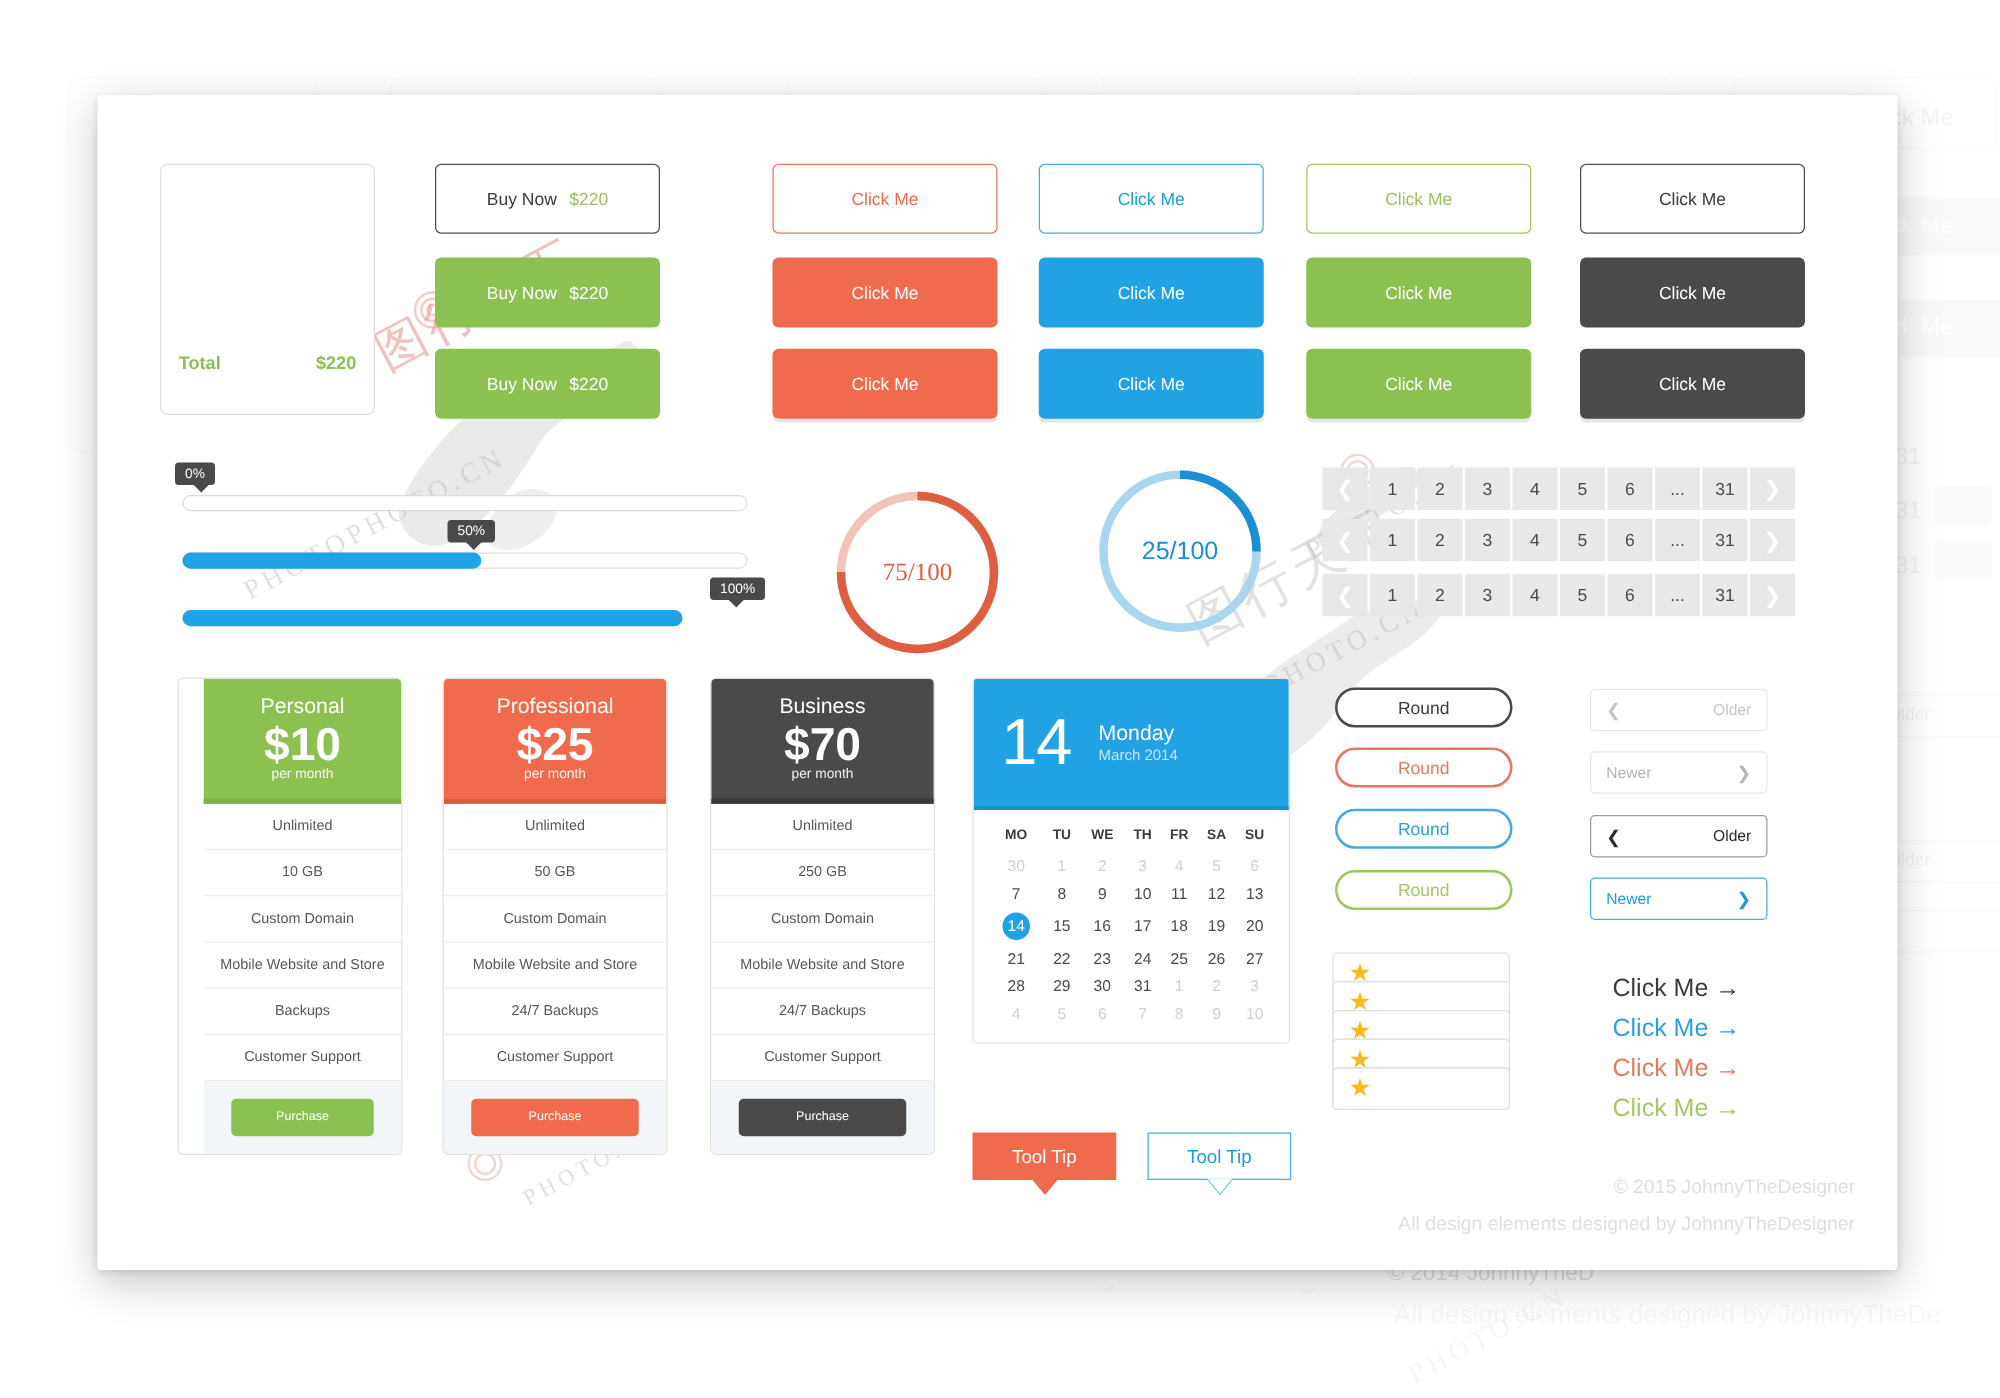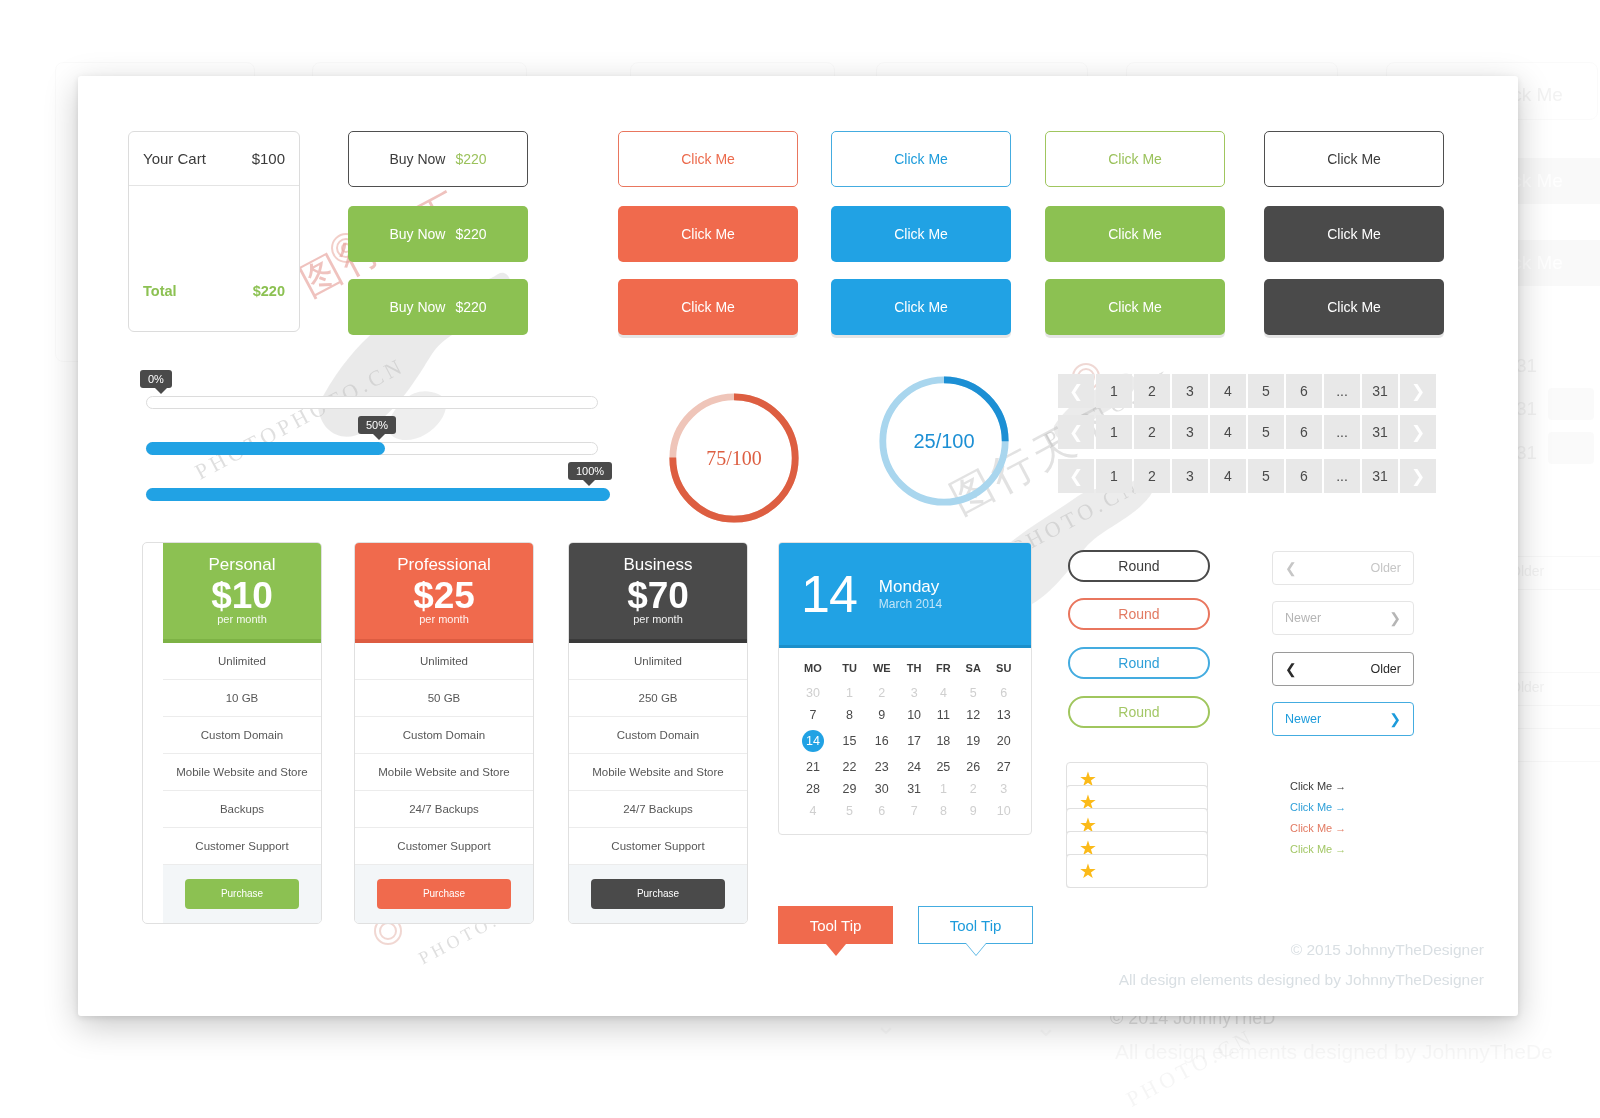--- a/index.html
+++ b/index.html
@@ -130,21 +130,21 @@
   .on .chev { font-size:14px; }
 
   
   .stars { position:absolute; }
   .star-row { display:flex; gap:3px; margin-bottom:3px; }
   .star { font-size:20px; line-height:20px; color:#e2e2e2; }
   .star.on { color:#FBBA19; }
 
   
   .links { position:absolute; }
-  .link { font-size:11px; margin-bottom:9px; cursor:pointer; white-space:nowrap; }
+  .link { font-size:20px; margin-bottom:9px; cursor:pointer; white-space:nowrap; }
 
   
   .tip { position:absolute; height:38px; display:flex; align-items:center;
          justify-content:center; font-size:15px; padding:0 26px; }
   .tip-solid { background:#F06A4D; color:#fff; }
   .tip-solid:after { content:""; position:absolute; left:50%; margin-left:-10px;
                      bottom:-12px; border-left:10px solid transparent;
                      border-right:10px solid transparent; border-top:12px solid #F06A4D; }
   .tip-out { background:#fff; border:1px solid #44ACE0; color:#1C9BDB; }
   .tip-out:after { content:""; position:absolute; left:50%; margin-left:-10px;
@@ -226,24 +226,20 @@
     <svg class="wm-blob" width="40" height="40" style="left:988px; top:281px; opacity:.40;" viewBox="0 0 40 40">
       <circle cx="20" cy="20" r="13" fill="none" stroke="#d9a096" stroke-width="2"></circle>
       <circle cx="20" cy="20" r="8" fill="none" stroke="#d9a096" stroke-width="2"></circle>
     </svg>
     <svg class="wm-blob" width="40" height="40" style="left:290px; top:835px; opacity:.45;" viewBox="0 0 40 40">
       <circle cx="20" cy="20" r="13" fill="none" stroke="#e0a79c" stroke-width="2"></circle>
       <circle cx="20" cy="20" r="8" fill="none" stroke="#e0a79c" stroke-width="2"></circle>
     </svg>
 
     <div class="cart">
-      <div class="cart-head">
-        <span class="lbl">Your Cart</span>
-        <span class="amt">$100</span>
-      </div>
       <div class="cart-total">
         <span>Total</span>
         <span>$220</span>
       </div>
     </div>
 
     <div class="btn btn-rect btn-out b-dark buy" style="position:absolute; left:270px; top:55px; width:180px; height:56px;">
       <span class="c-dark">Buy Now</span>
       <span class="price c-green">$220</span>
     </div>
@@ -300,21 +296,21 @@
       <div class="track">
         <div class="fill" style="width:0%;"></div>
       </div>
     </div>
     <div class="slider-wrap" style="left:68px; top:366px; width:452px;">
       <div class="bubble" style="left:212px; top:-26px;">50%</div>
       <div class="track">
         <div class="fill" style="width:53%;"></div>
       </div>
     </div>
-    <div class="slider-wrap" style="left:68px; top:412px; width:464px;">
+    <div class="slider-wrap" style="left:68px; top:412px; width:400px;">
       <div class="bubble" style="left:422px; top:-26px;">100%</div>
       <div class="track">
         <div class="fill" style="width:100.5%;"></div>
       </div>
     </div>
 
     <div class="donut" style="left:588px; top:314px;font-family:Liberation Serif, serif;">
       <svg viewBox="0 0 100 100">
         <circle cx="50" cy="50" r="45" fill="none" stroke="#EFC5B9" stroke-width="5"></circle>
         <circle cx="50" cy="50" r="45" fill="none" stroke="#DD5E41" stroke-width="5" stroke-dasharray="212.06 282.74"></circle>

